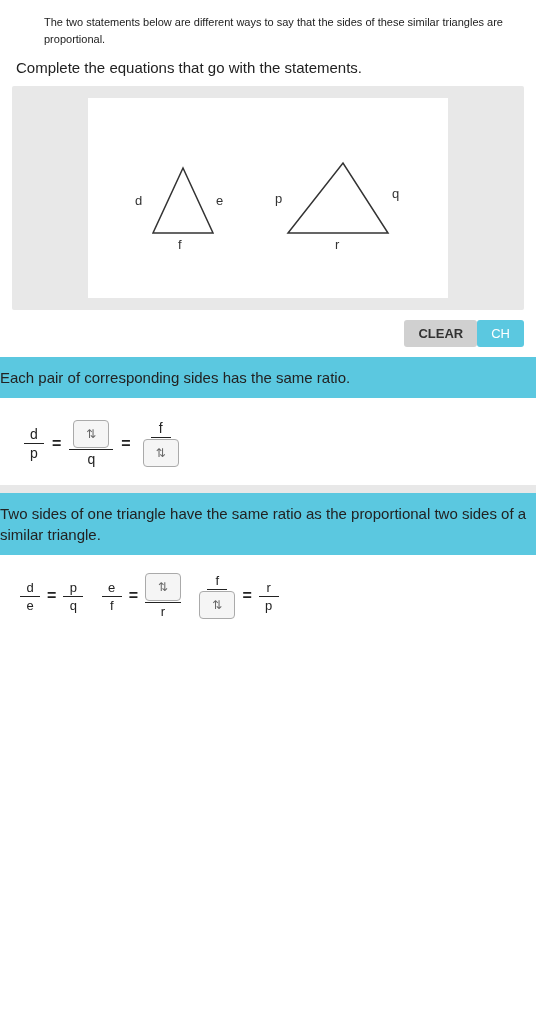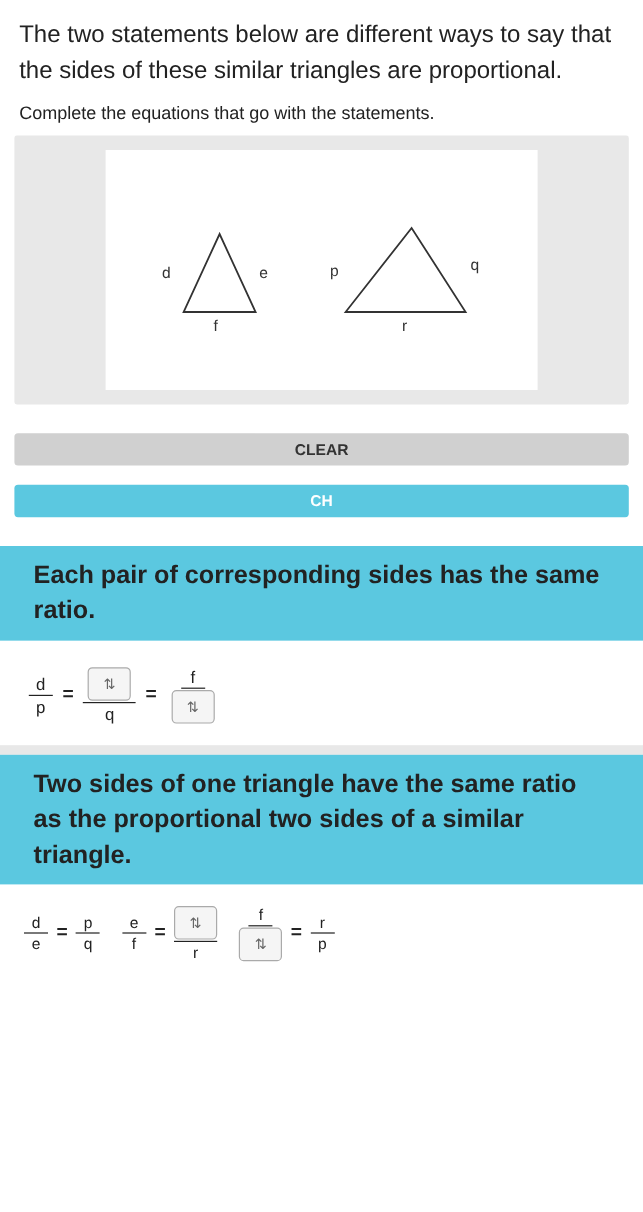--- a/index.html
+++ b/index.html
@@ -7,22 +7,23 @@
       font-family: Arial, sans-serif;
       background: #fff;
       width: 536px;
       min-height: 1010px;
       font-size: 15px;
       color: #222;
     }
 
     .intro-text {
       padding: 14px 16px 8px 16px;
-      font-size: 20px;
+      font-size: 11px;
       line-height: 1.5;
+      margin-left: 28px;
     }
 
     .complete-text {
       padding: 4px 32px 10px 16px;
       font-size: 15px;
     }
 
     .diagram-area {
       background: #e8e8e8;
       margin: 0 12px;
@@ -50,52 +51,51 @@
       justify-content: center;
     }
 
     svg.triangle-svg {
       display: block;
     }
 
     .button-row {
       display: flex;
       justify-content: flex-end;
-      padding: 24px 12px;
-      gap: 16px;
-      flex-direction: column;
+      padding: 10px 12px;
+      gap: 0;
     }
 
     .btn-clear {
       background: #d0d0d0;
       border: none;
       border-radius: 3px;
       padding: 6px 14px;
       font-size: 13px;
       font-weight: bold;
       color: #333;
       cursor: pointer;
     }
 
     .btn-check {
       background: #5bc8e0;
       border: none;
       border-radius: 3px;
       padding: 6px 14px;
       font-size: 13px;
-      font-weight: bold;
+      font-weight: normal;
       color: #fff;
       cursor: pointer;
     }
 
     .statement-banner {
       background: #5bc8e0;
-      padding: 10px 28px;
-      font-size: 21px;
-      font-weight: bold;
+      padding: 10px 0;
+      font-size: 15px;
+      font-weight: normal;
       color: #222;
       line-height: 1.4;
     }
 
     .equation-section {
       padding: 18px 24px 18px 24px;
       background: #fff;
     }
 
     

